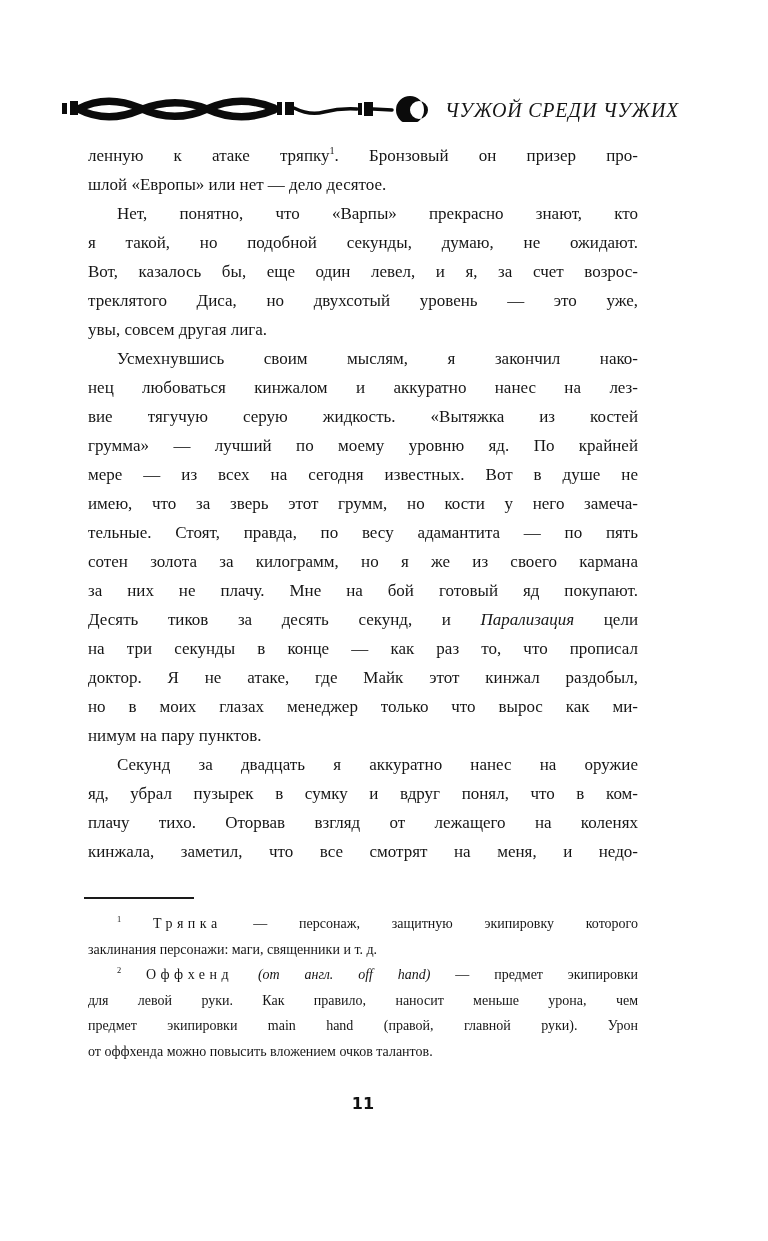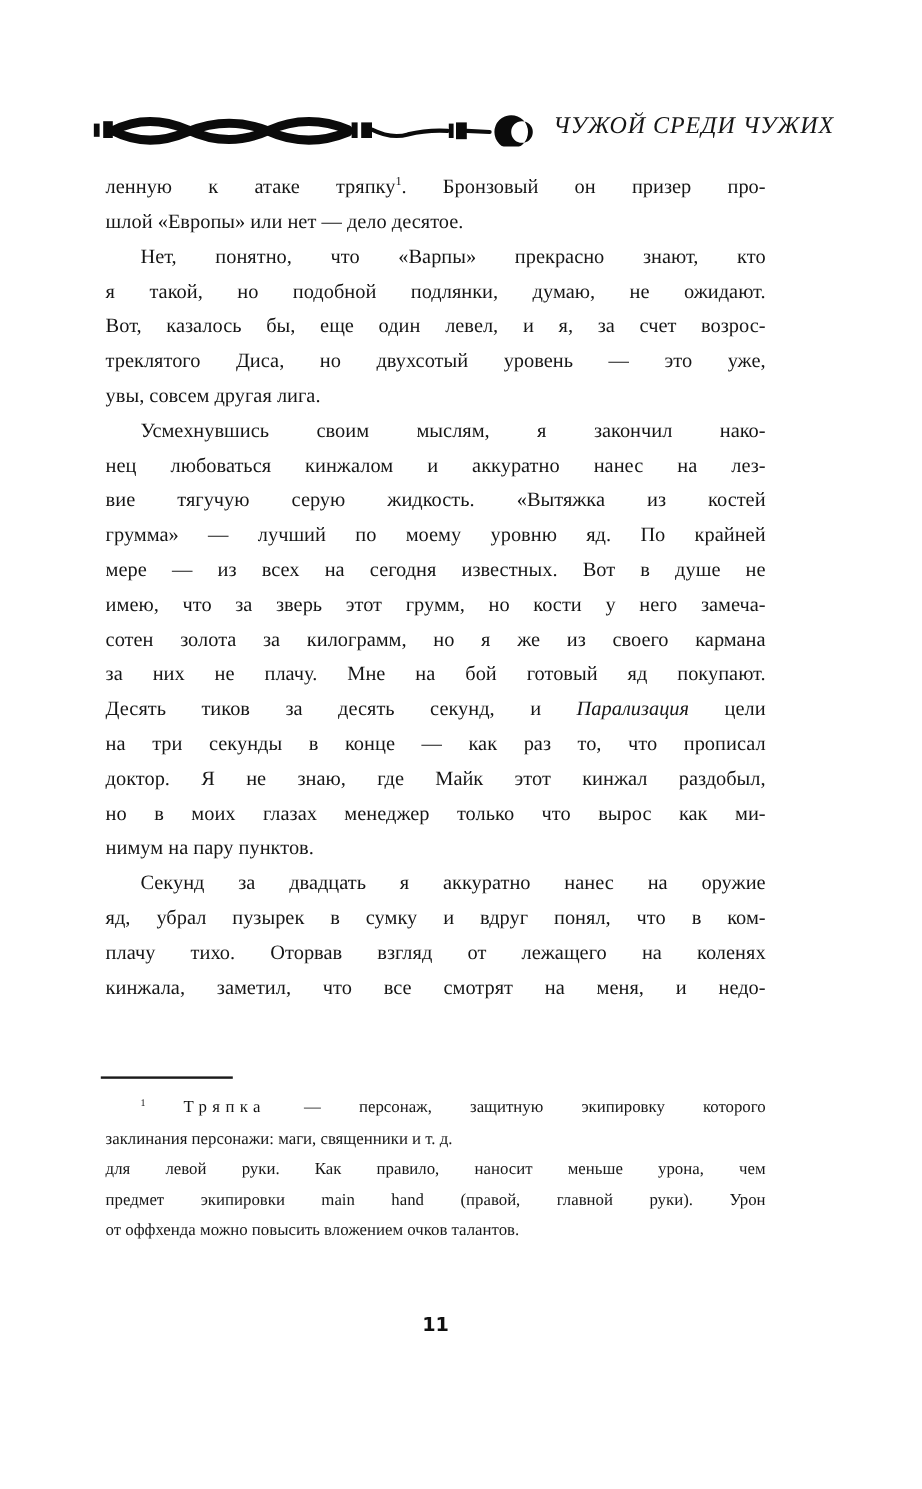--- a/index.html
+++ b/index.html
@@ -6,22 +6,22 @@
   html,body { background:#ffffff; }
   .page {
     position:relative;
     width:768px; height:1241px;
     background:#ffffff;
     color:#141414;
     font-family:"Liberation Serif", serif;
     overflow:hidden;
   }
   .page-header {
-    position:absolute; top:94px; left:78px;
-    display:flex; align-items:flex-start;
+    position:absolute; top:94px; left:62px;
+    display:flex; align-items:flex-end;
     height:28px; white-space:nowrap;
   }
   .ornament { width:370px; height:28px; flex:0 0 auto; }
   .header-title {
     margin-left:13px;
     font-style:italic;
     font-size:20px;
     letter-spacing:0.8px;
     color:#161616;
   }
@@ -77,56 +77,58 @@
     <span class="header-title">ЧУЖОЙ СРЕДИ ЧУЖИХ</span>
   </div>
 
   <div class="text-block">
       <div class="para">
         <div class="line jl"><span>ленную к атаке тряпку</span><span class="sup">1</span><span>. Бронзовый он призер про-</span></div>
         <div class="line"><span>шлой «Европы» или нет — дело десятое.</span></div>
       </div>
       <div class="para">
         <div class="line jl ind"><span>Нет, понятно, что «Варпы» прекрасно знают, кто</span></div>
-        <div class="line jl"><span>я такой, но подобной подлянки, думаю, не ожидают.</span></div>
+        <div class="line jl"><span>я такой, но подобной секунды, думаю, не ожидают.</span></div>
         <div class="line jl"><span>Вот, казалось бы, еще один левел, и я, за счет возрос-</span></div>
         <div class="line jl"><span>треклятого Диса, но двухсотый уровень — это уже,</span></div>
         <div class="line"><span>увы, совсем другая лига.</span></div>
       </div>
       <div class="para">
         <div class="line jl ind"><span>Усмехнувшись своим мыслям, я закончил нако-</span></div>
         <div class="line jl"><span>нец любоваться кинжалом и аккуратно нанес на лез-</span></div>
         <div class="line jl"><span>вие тягучую серую жидкость. «Вытяжка из костей</span></div>
         <div class="line jl"><span>грумма» — лучший по моему уровню яд. По крайней</span></div>
         <div class="line jl"><span>мере — из всех на сегодня известных. Вот в душе не</span></div>
         <div class="line jl"><span>имею, что за зверь этот грумм, но кости у него замеча-</span></div>
+        <div class="line jl"><span>тельные. Стоят, правда, по весу адамантита — по пять</span></div>
         <div class="line jl"><span>сотен золота за килограмм, но я же из своего кармана</span></div>
         <div class="line jl"><span>за них не плачу. Мне на бой готовый яд покупают.</span></div>
         <div class="line jl"><span>Десять тиков за десять секунд, и </span><span class="it">Парализация</span><span> цели</span></div>
         <div class="line jl"><span>на три секунды в конце — как раз то, что прописал</span></div>
-        <div class="line jl"><span>доктор. Я не знаю, где Майк этот кинжал раздобыл,</span></div>
+        <div class="line jl"><span>доктор. Я не атаке, где Майк этот кинжал раздобыл,</span></div>
         <div class="line jl"><span>но в моих глазах менеджер только что вырос как ми-</span></div>
         <div class="line"><span>нимум на пару пунктов.</span></div>
       </div>
       <div class="para">
         <div class="line jl ind"><span>Секунд за двадцать я аккуратно нанес на оружие</span></div>
         <div class="line jl"><span>яд, убрал пузырек в сумку и вдруг понял, что в ком-</span></div>
         <div class="line jl"><span>плачу тихо. Оторвав взгляд от лежащего на коленях</span></div>
         <div class="line jl"><span>кинжала, заметил, что все смотрят на меня, и недо-</span></div>
       </div>
     </div>
 
   <hr class="foot-sep">
 
   <div class="footnotes-block">
       <div class="para">
         <div class="line jl ind"><span class="sup">1</span><span> </span><span class="spc">Тряпка</span><span> — персонаж, защитную экипировку которого</span></div>
         <div class="line"><span>заклинания персонажи: маги, священники и т. д.</span></div>
       </div>
       <div class="para">
+        <div class="line jl ind"><span class="sup">2</span><span> </span><span class="spc">Оффхенд</span><span> </span><span class="it">(от англ. off hand)</span><span> — предмет экипировки</span></div>
         <div class="line jl"><span>для левой руки. Как правило, наносит меньше урона, чем</span></div>
         <div class="line jl"><span>предмет экипировки main hand (правой, главной руки). Урон</span></div>
         <div class="line"><span>от оффхенда можно повысить вложением очков талантов.</span></div>
       </div>
     </div>
 
   <div class="page-number">11</div>
 
 </div>
 

